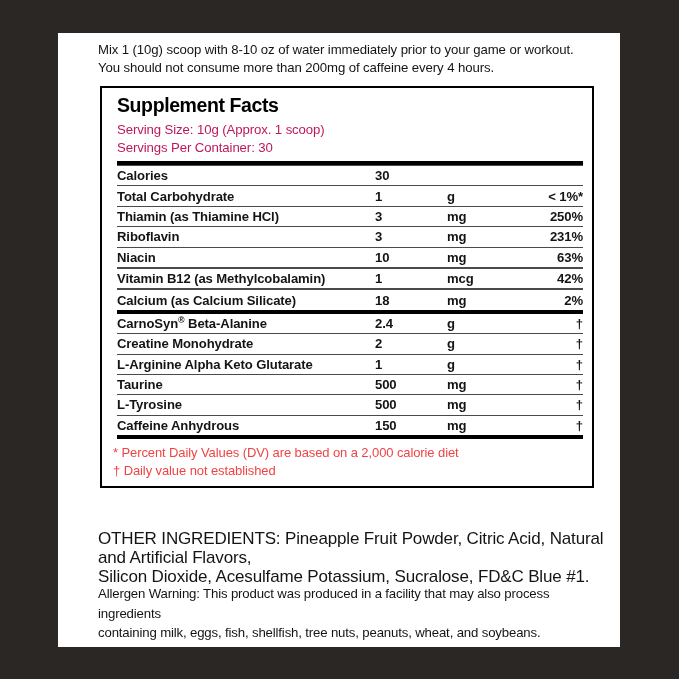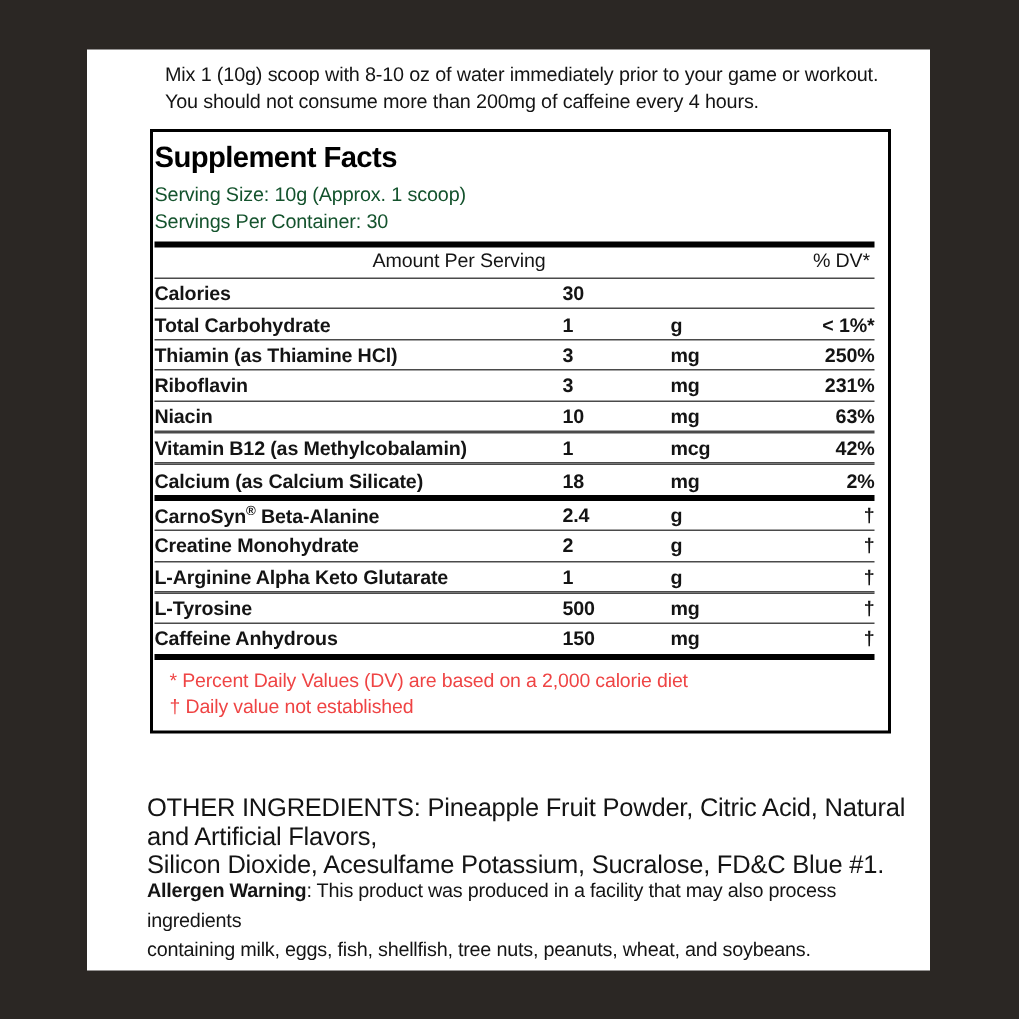--- a/index.html
+++ b/index.html
@@ -28,51 +28,50 @@
   
   #directions {
     position: absolute;
     left: 40px;
     top: 8px;
     width: 505px;
     font-size: 13.2px;
     line-height: 18px;
     color: #141414;
     letter-spacing: -0.1px;
-    margin-left: 12px;
   }
   #directions div { white-space: nowrap; }
 
   
   #facts-box {
     position: absolute;
     left: 42px;
     top: 53px;
     width: 494px;
     border: 2px solid #000;
     box-sizing: border-box;
     background: #fff;
     padding: 0;
   }
 
-  .facts-inner { padding: 4px 9px 0 1px; }
+  .facts-inner { padding: 4px 9px 0 15px; }
 
   #facts-title {
     font-size: 19.5px;
     font-weight: bold;
     color: #000;
     letter-spacing: -0.4px;
     line-height: 25px;
     margin: 1px 0 3px 0;
   }
 
   .serving-line {
     font-size: 13.2px;
     line-height: 17.5px;
-    color: #14532d;
+    color: #be185d;
     letter-spacing: -0.1px;
     white-space: nowrap;
   }
 
   
   .rule-thick {
     height: 4px;
     background: #000;
     margin: 5px 0 0 0;
   }
@@ -160,21 +159,21 @@
   #allergen {
     position: absolute;
     left: 40px;
     top: 551px;
     width: 510px;
     font-size: 13.2px;
     line-height: 19.5px;
     color: #141414;
     letter-spacing: -0.15px;
   }
-  #allergen b { font-weight: bold; }
+  #allergen b { font-weight: normal; }
   .sup-reg { font-size: 0.68em; vertical-align: super; }
 </style>
 </head>
 <body>
 
 <div id="label-panel">
 
   <div id="directions">
     <div>Mix 1 (10g) scoop with 8-10 oz of water immediately prior to your game or workout.</div>
     <div>You should not consume more than 200mg of caffeine every 4 hours.</div>
@@ -182,24 +181,20 @@
 
   <div id="facts-box">
 
     <div class="facts-inner">
       <div id="facts-title">Supplement Facts</div>
       <div class="serving-line">Serving Size: 10g  (Approx. 1 scoop)</div>
       <div class="serving-line">Servings Per Container: 30</div>
 
       <div class="rule-thick"></div>
 
-      <div class="head-row">
-        <span class="head-aps">Amount Per Serving</span>
-        <span class="head-dv">% DV*</span>
-      </div>
 
       <div class="rule-thin"></div>
 
       <table class="nutrients">
         <tbody id="nutrient-body">
             <tr>
               <td class="c-name">Calories</td>
               <td class="c-num">30</td>
               <td class="c-unit"></td>
               <td class="c-dv"></td>
@@ -286,20 +281,26 @@
               <td colspan="4"></td>
             </tr>
             <tr>
               <td class="c-name">L-Arginine Alpha Keto Glutarate</td>
               <td class="c-num">1</td>
               <td class="c-unit">g</td>
               <td class="c-dv">†</td>
             </tr>
             <tr class="sep-row">
               <td colspan="4"></td>
+            </tr>
+            <tr>
+              <td class="c-name">Taurine</td>
+              <td class="c-num">500</td>
+              <td class="c-unit">mg</td>
+              <td class="c-dv">†</td>
             </tr>
             <tr class="sep-row">
               <td colspan="4"></td>
             </tr>
             <tr>
               <td class="c-name">L-Tyrosine</td>
               <td class="c-num">500</td>
               <td class="c-unit">mg</td>
               <td class="c-dv">†</td>
             </tr>

